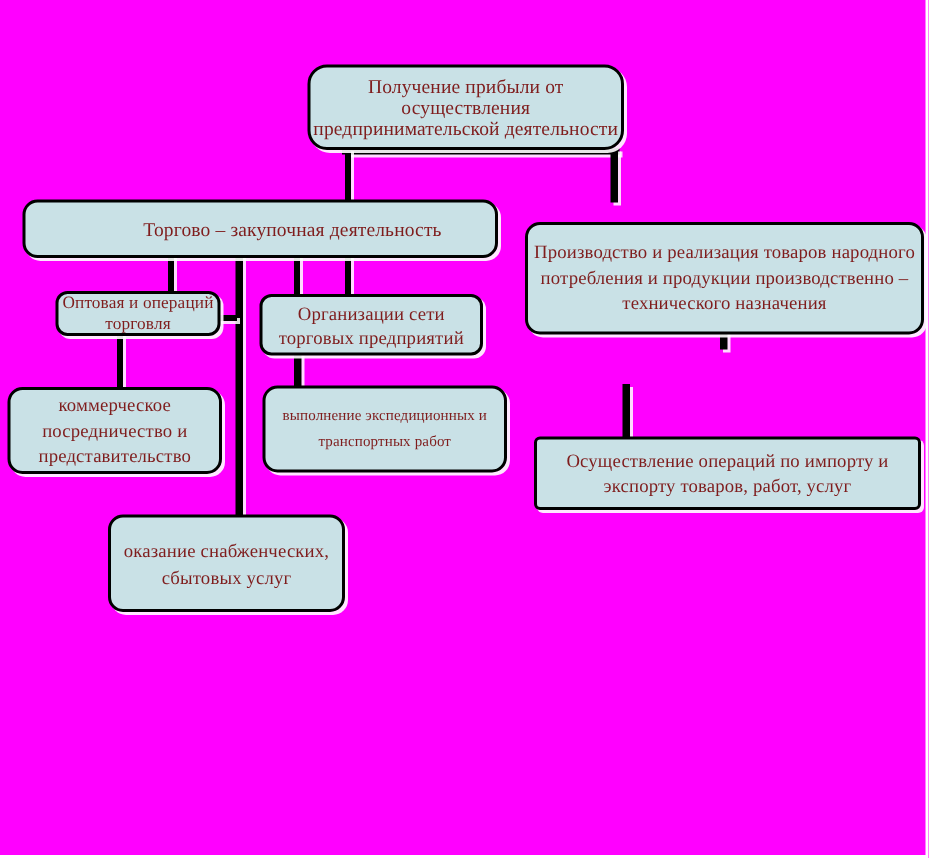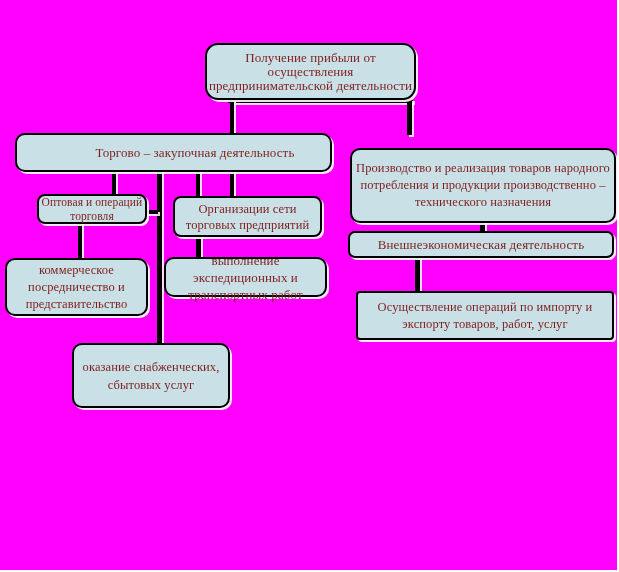--- a/index.html
+++ b/index.html
@@ -40,21 +40,21 @@
     z-index:1;
   }
 
   
   #n-root            {left:205px;top:43px;width:211px;height:57px;line-height:14px;border-radius:13px;padding-top:1px;}
   #n-trade           {left:15px;top:133px;width:317px;height:39px;padding-left:43px;}
   #n-production      {left:350px;top:148px;width:266px;height:75px;font-size:12.5px;line-height:17px;}
   #n-wholesale       {left:37px;top:194px;width:110px;height:30px;font-size:11.5px;line-height:14px;border-radius:8px;}
   #n-network         {left:173px;top:196px;width:149px;height:41px;font-size:12.5px;line-height:16px;border-radius:8px;}
   #n-commercial      {left:5px;top:258px;width:143px;height:58px;font-size:12.5px;line-height:17px;}
-  #n-forwarding      {left:164px;top:257px;width:163px;height:40px;font-size:13px;line-height:17px;}
+  #n-forwarding      {left:175px;top:257px;width:163px;height:58px;font-size:10px;line-height:17px;}
   #n-supply          {left:72px;top:343px;width:158px;height:65px;font-size:12.5px;line-height:18px;}
   #n-foreign         {left:348px;top:231px;width:266px;height:27px;border-radius:7px;}
   #n-importexport    {left:356px;top:291px;width:258px;height:49px;font-size:12.5px;line-height:17px;border-radius:4px;}
 
   
   #c-top-h           {left:228px;top:99px;width:185px;height:4px;}
   #c-root-trade      {left:230px;top:99px;width:4px;height:36px;}
   #c-root-prod       {left:407px;top:99px;width:5px;height:36px;}
   #c-trade-wholesale {left:112px;top:170px;width:4px;height:26px;}
   #c-central         {left:157px;top:170px;width:5px;height:175px;}
@@ -109,21 +109,18 @@
   </div>
 
   <div class="node" id="n-forwarding">
     <span class="lbl">выполнение экспедиционных и транспортных работ</span>
   </div>
 
   <div class="node" id="n-supply">
     <span class="lbl">оказание снабженческих, сбытовых услуг</span>
   </div>
 
-  <div class="node" id="n-foreign">
-    <span class="lbl">Внешнеэкономическая деятельность</span>
-  </div>
 
   <div class="node" id="n-importexport">
     <span class="lbl">Осуществление операций по импорту и экспорту товаров, работ, услуг</span>
   </div>
 
 </div>
 
 </body></html>

